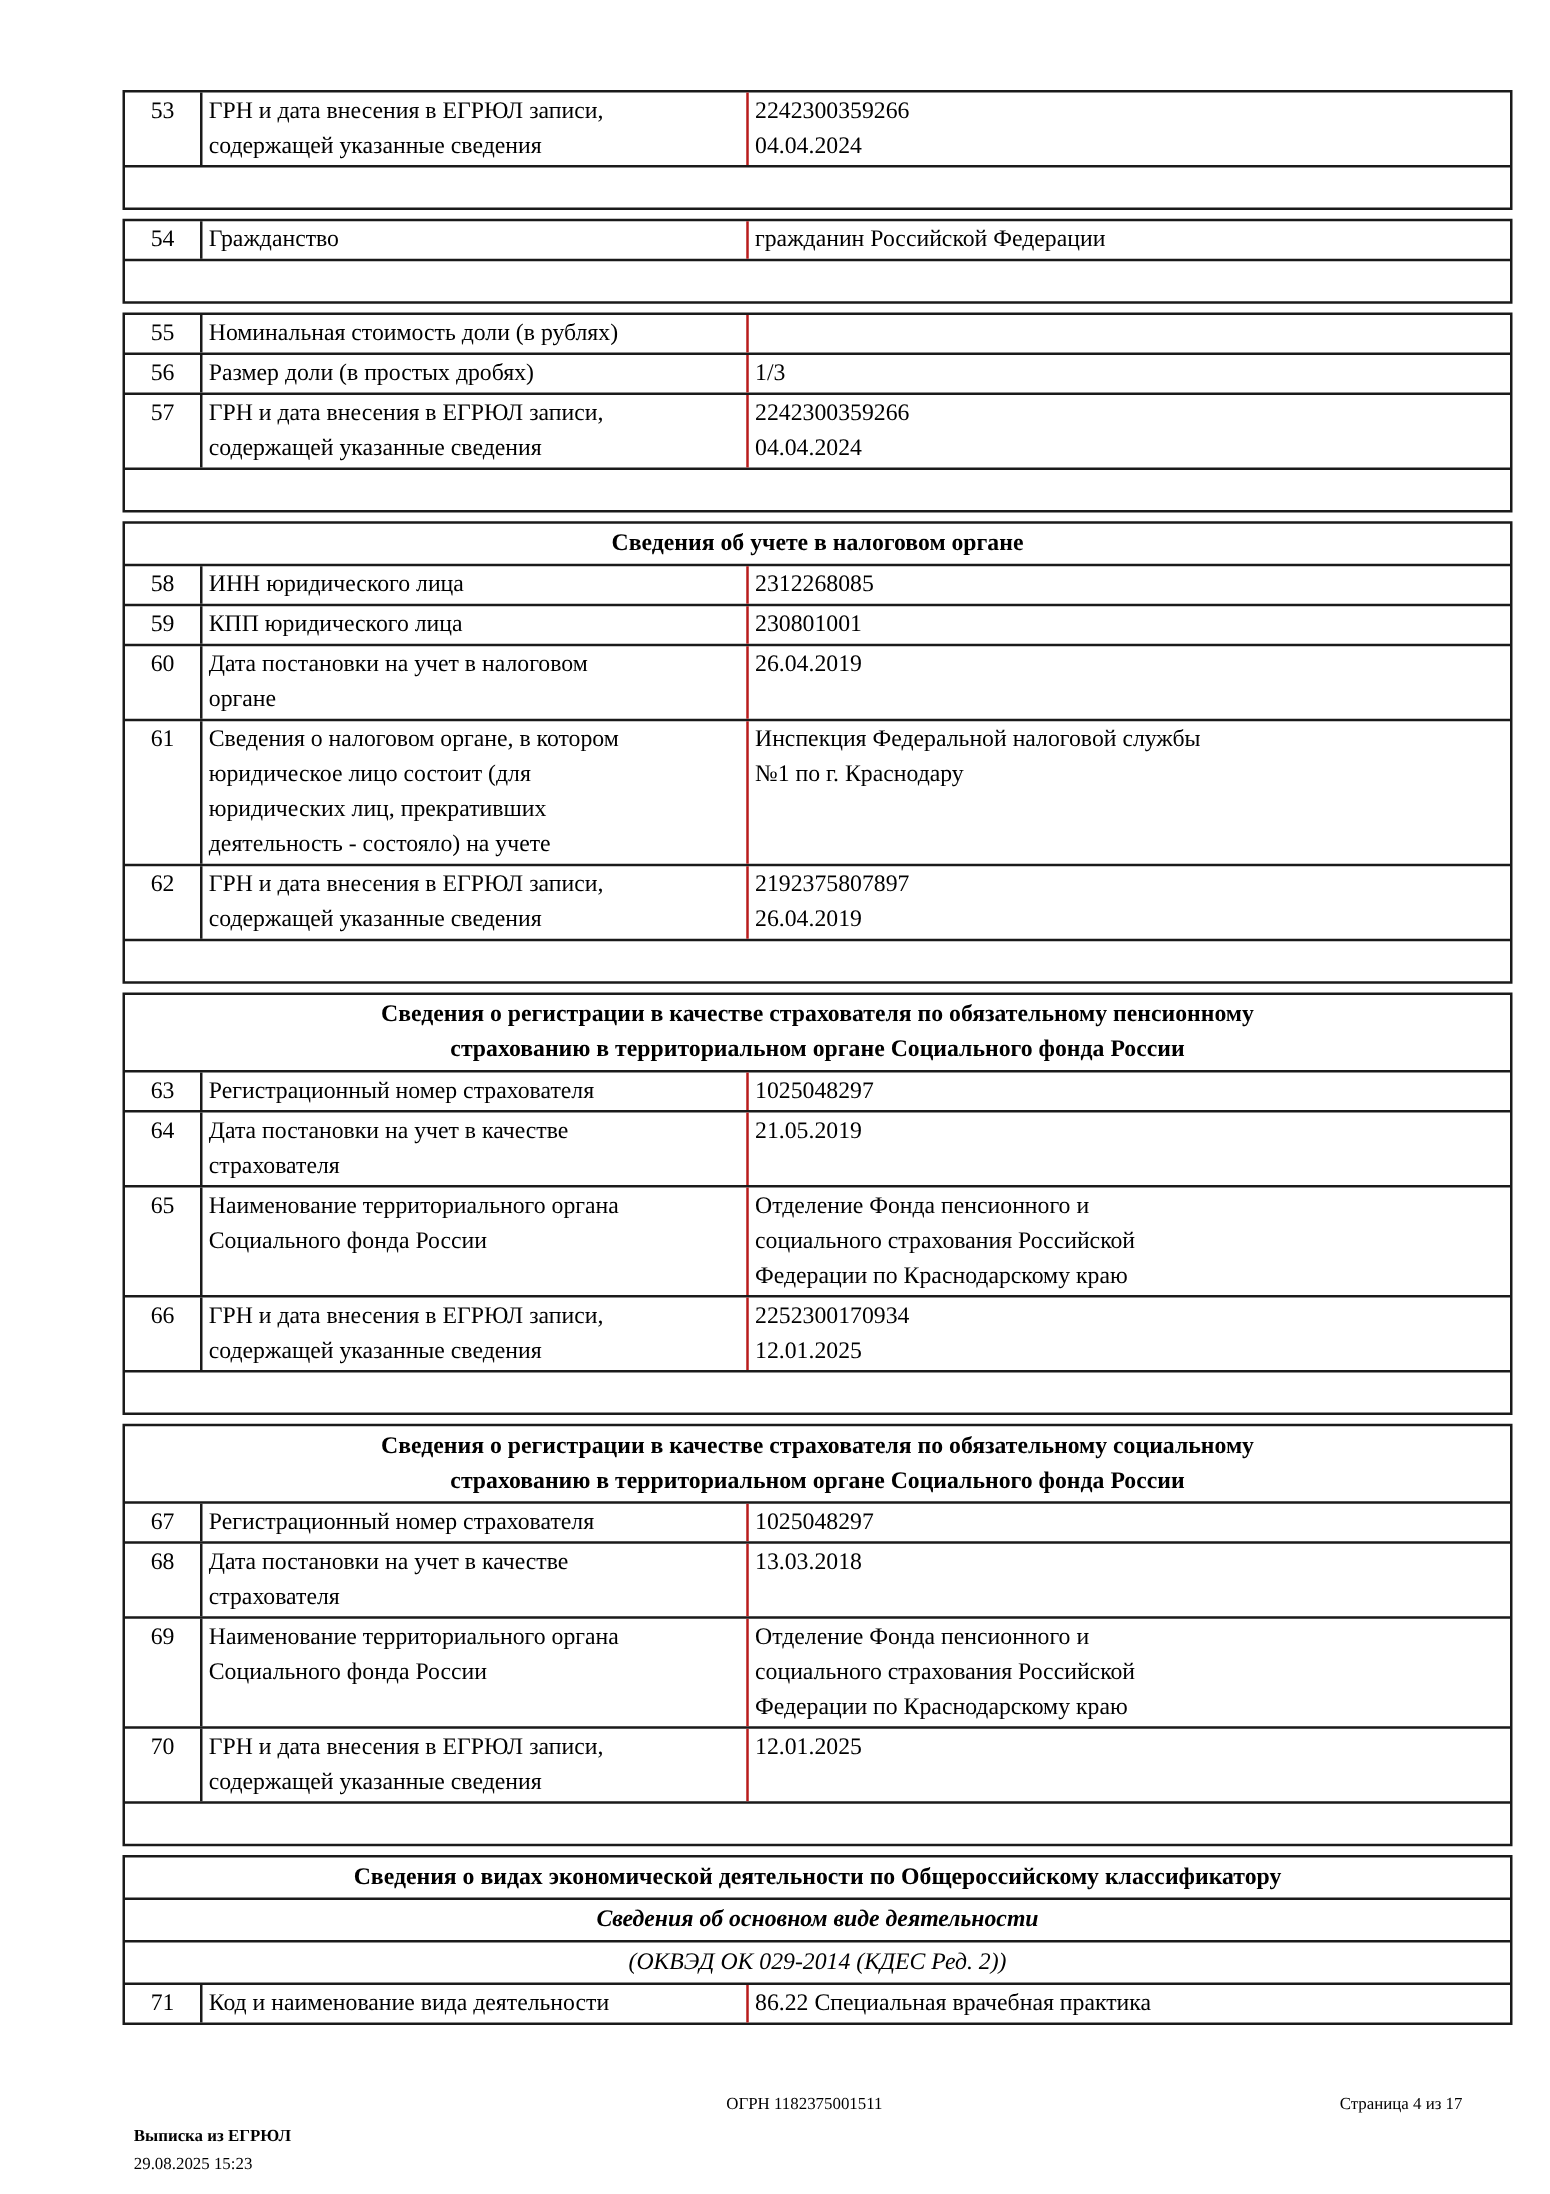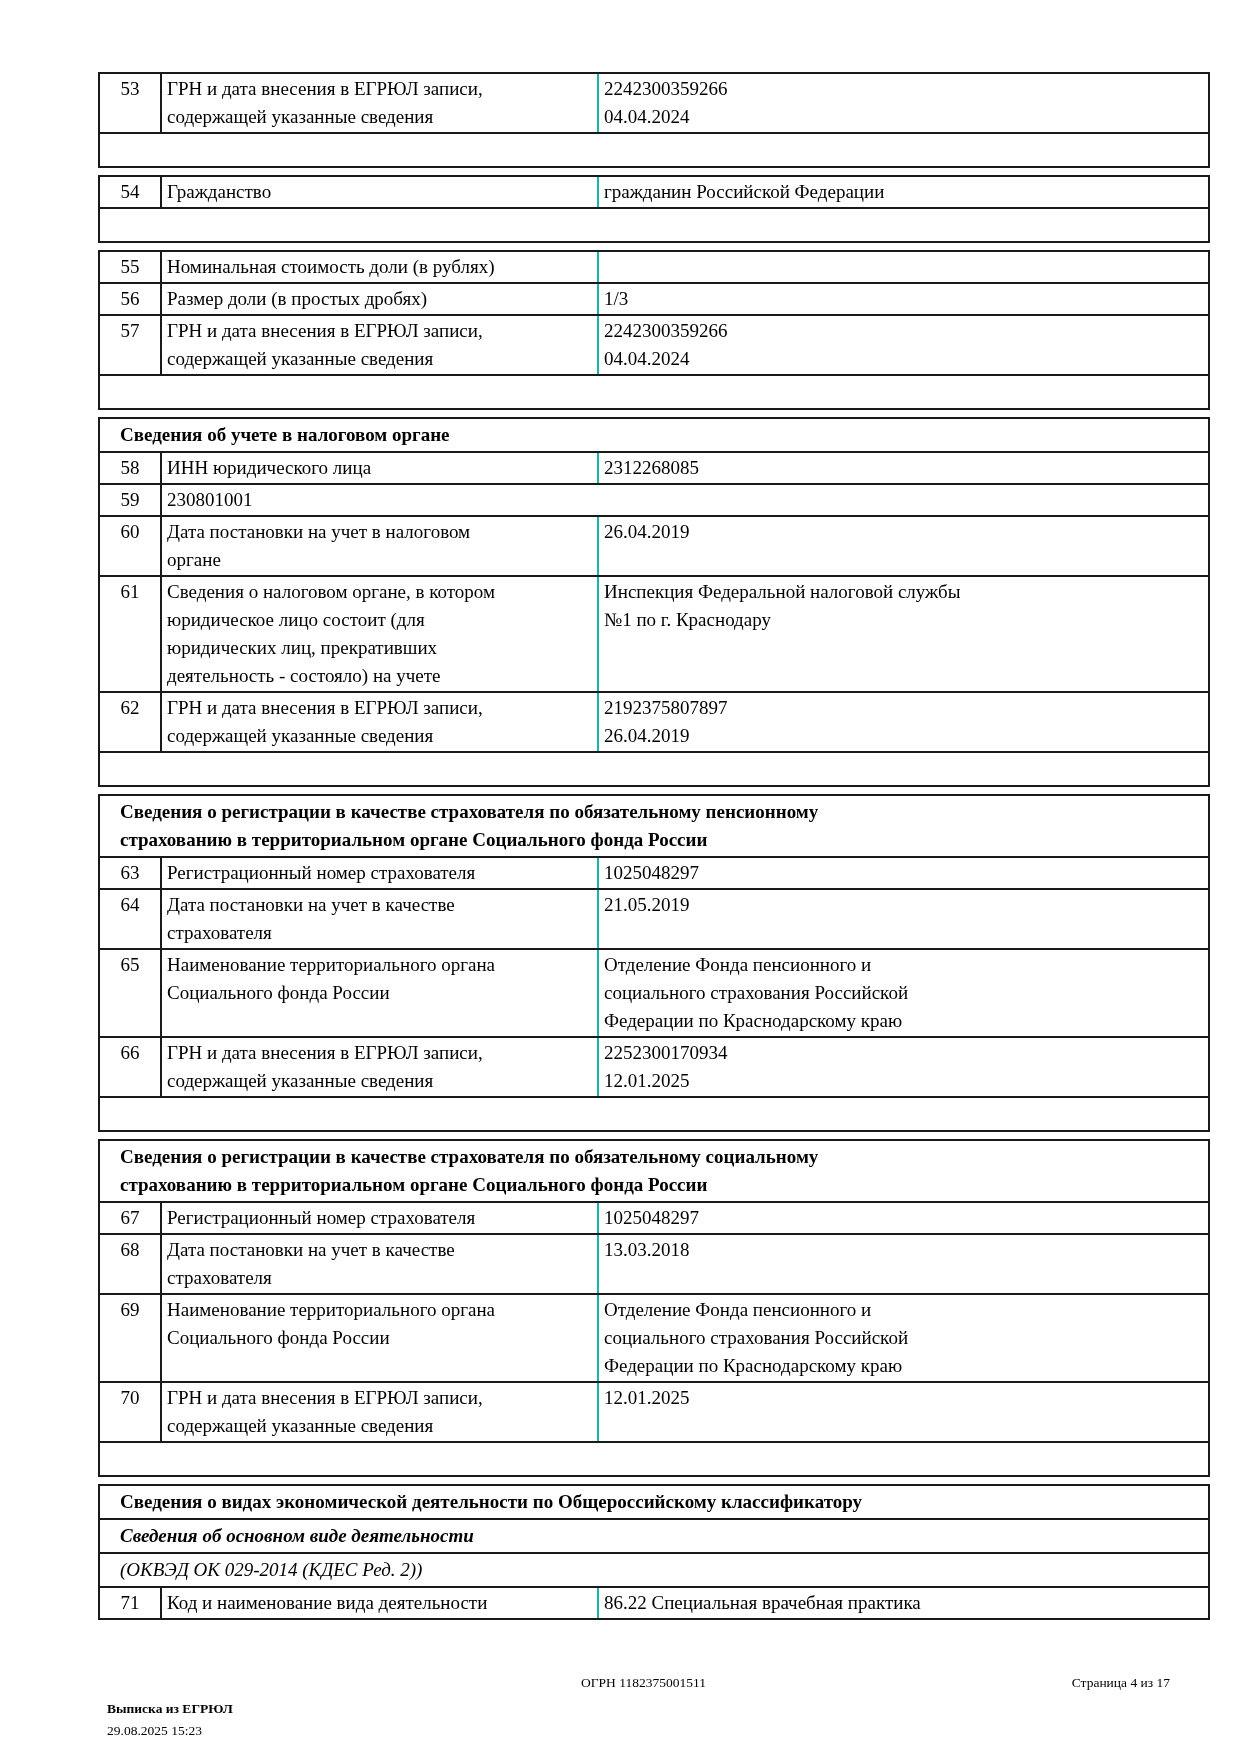--- a/index.html
+++ b/index.html
@@ -9,24 +9,24 @@
     font-family:"Liberation Serif", serif;
     overflow:hidden;
   }
   .doc { position:absolute; left:98px; top:72px; width:1112px; }
   .block { border:2px solid #1a1a1a; margin-bottom:7px; }
   .row { display:flex; }
   .row + .row, .sec-header + .row, .row + .spacer,
   .sec-header + .sec-header, .row + .sec-header { border-top:2px solid #1a1a1a; }
   .cell { font-size:19px; line-height:28px; padding:1px 5px 1px 5px; }
   .cell.num { flex:0 0 50px; text-align:center; border-right:2px solid #1a1a1a; }
-  .cell.label { flex:0 0 425px; border-right:2px solid #14b8a6; }
+  .cell.label { flex:0 0 425px; border-right:2px solid #b91c1c; }
   .cell.value { flex:1 1 auto; }
   .sec-header {
-    font-weight:bold; font-size:19px;
+    text-align:center; font-weight:bold; font-size:19px;
     line-height:28px; padding:2px 20px;
   }
   .sec-header.italic-bold { font-style:italic; }
   .sec-header.italic-plain { font-style:italic; font-weight:normal; }
   .spacer { height:32px; }
   .line { min-height:28px; }
   .footer { position:absolute; left:107px; right:70px; top:1650px; font-size:13.5px; line-height:22px; }
   .footer-left { position:absolute; left:0; top:0;margin-top:48px; }
   .footer-doc-type { font-weight:bold; }
   .footer-center { position:absolute; left:10px; right:0; top:22px; text-align:center; }
@@ -101,20 +101,23 @@
       <div class="cell num">58</div>
       <div class="cell label">
         <div class="line">ИНН юридического лица</div>
       </div>
       <div class="cell value">
         <div class="line">2312268085</div>
       </div>
     </div>
     <div class="row">
       <div class="cell num">59</div>
+      <div class="cell label">
+        <div class="line">КПП юридического лица</div>
+      </div>
       <div class="cell value">
         <div class="line">230801001</div>
       </div>
     </div>
     <div class="row">
       <div class="cell num">60</div>
       <div class="cell label">
         <div class="line">Дата постановки на учет в налоговом</div>
         <div class="line">органе</div>
       </div>

